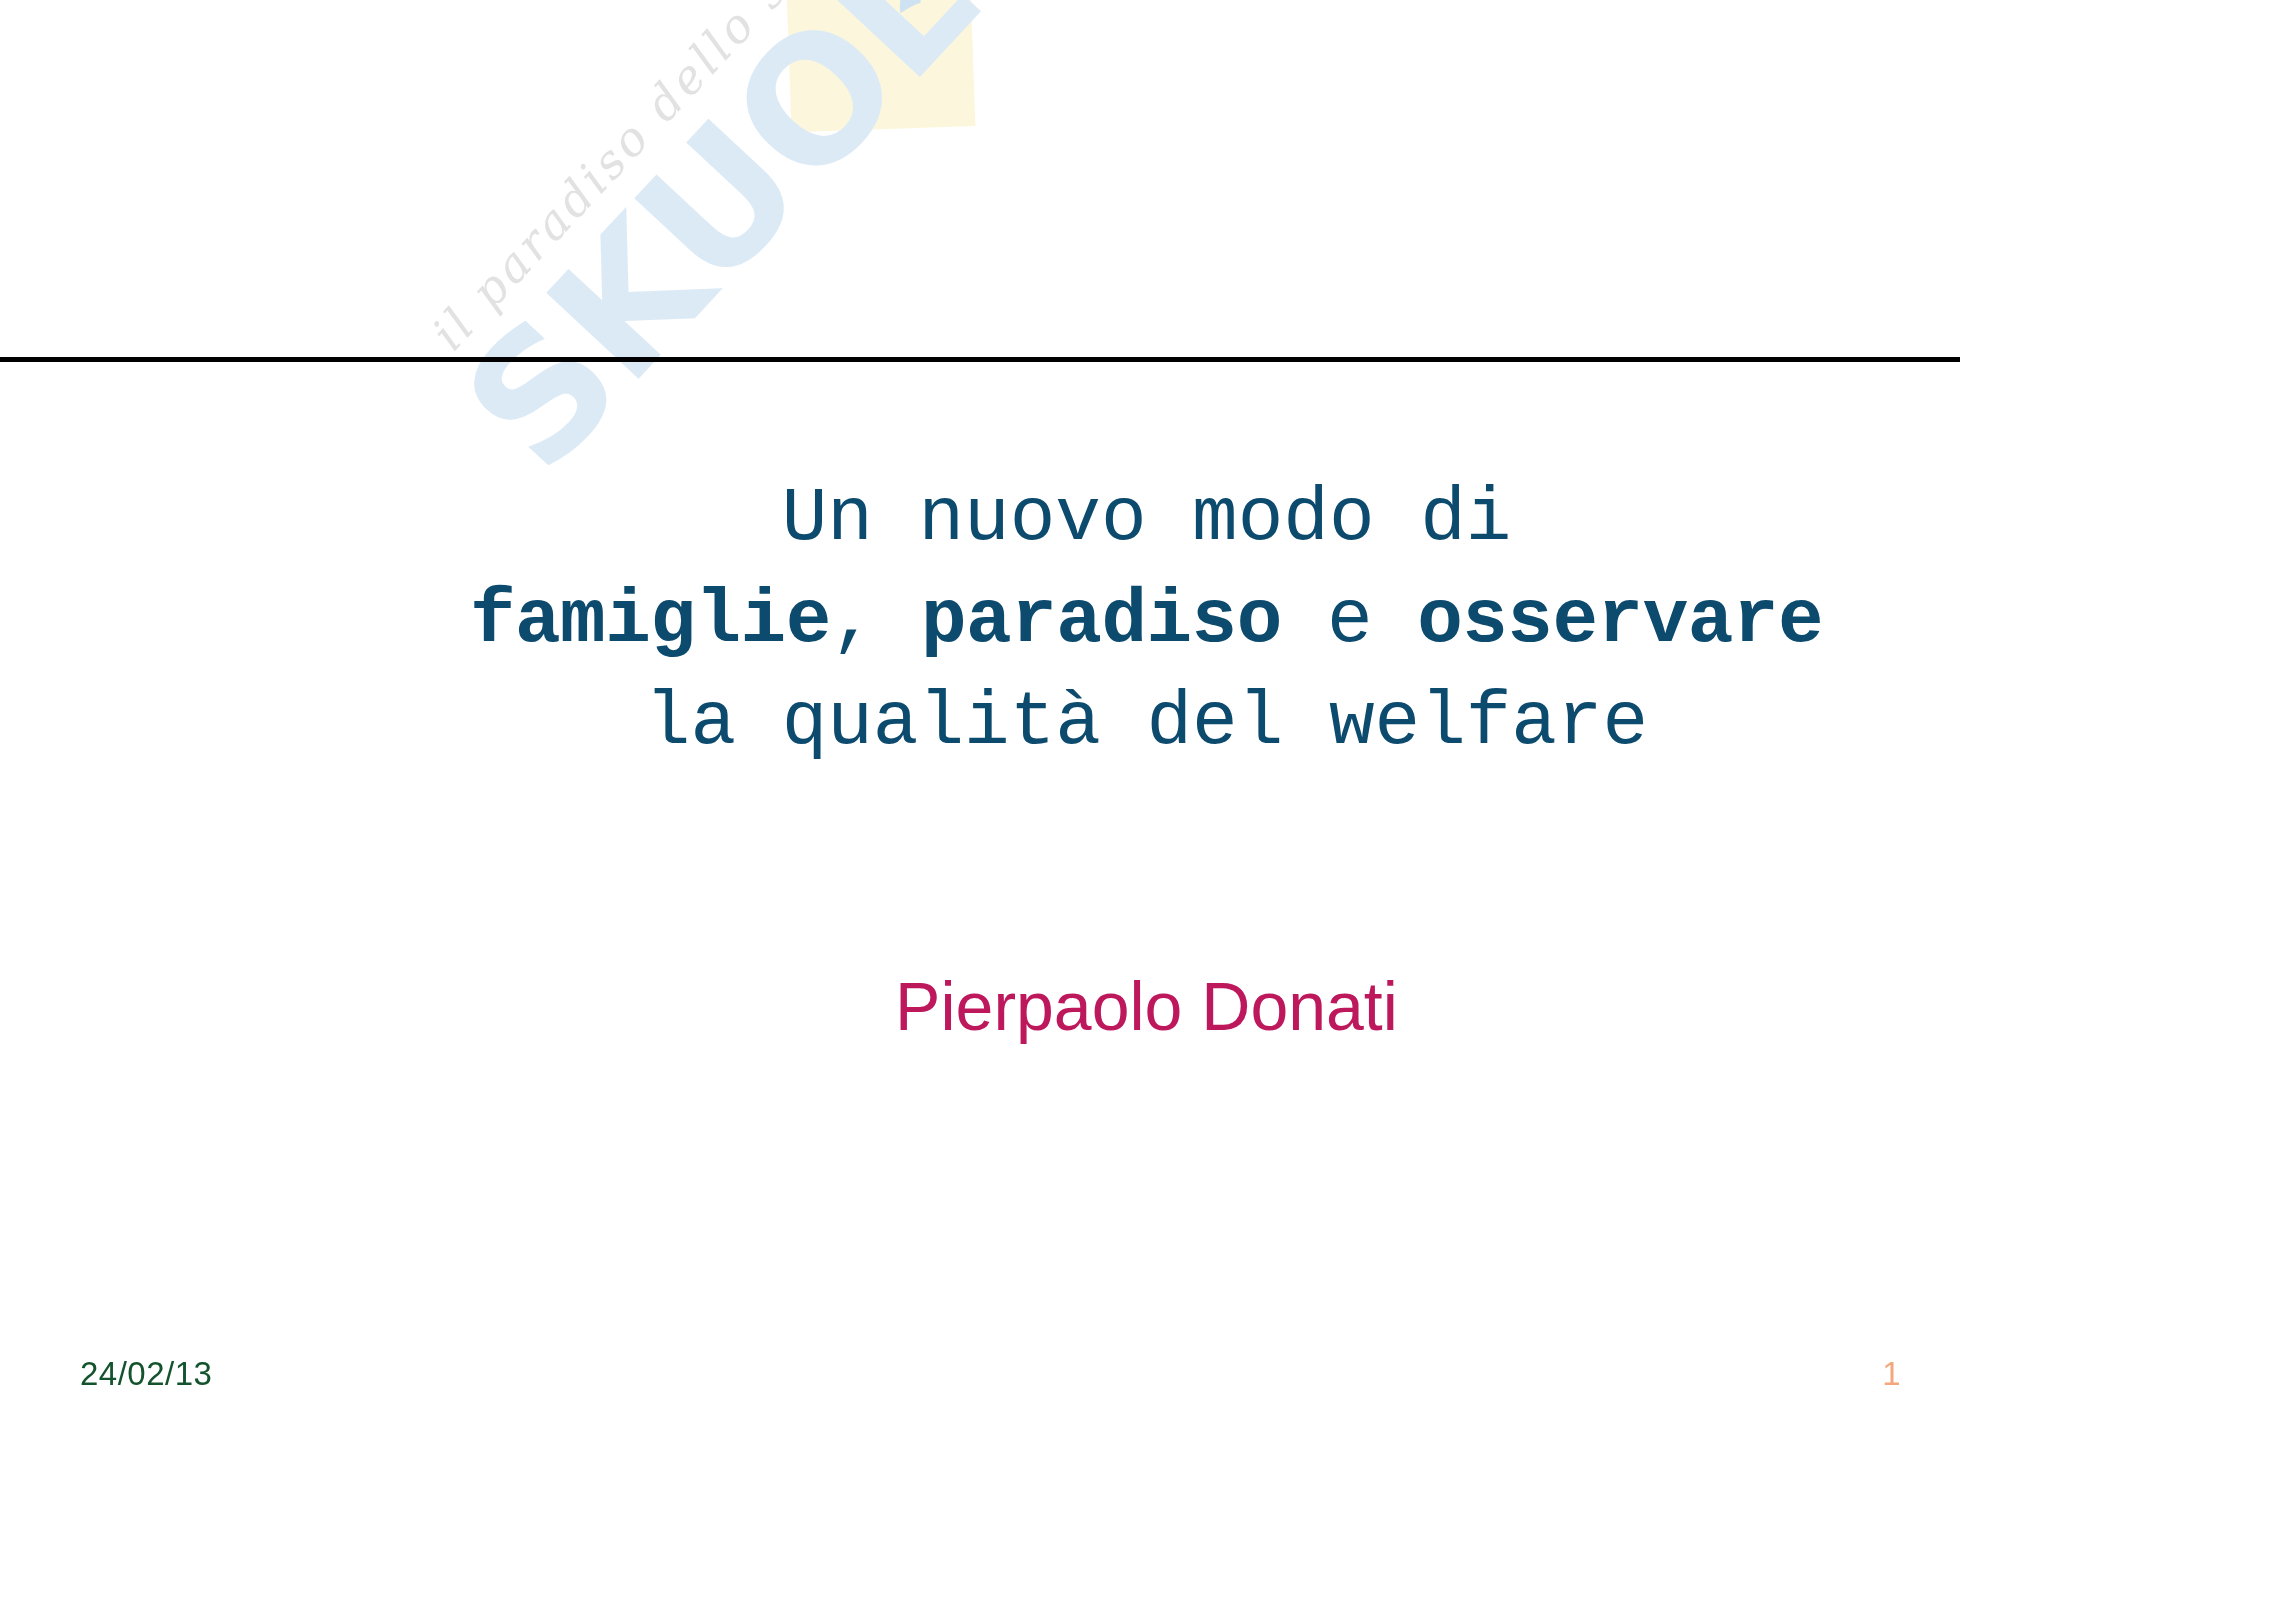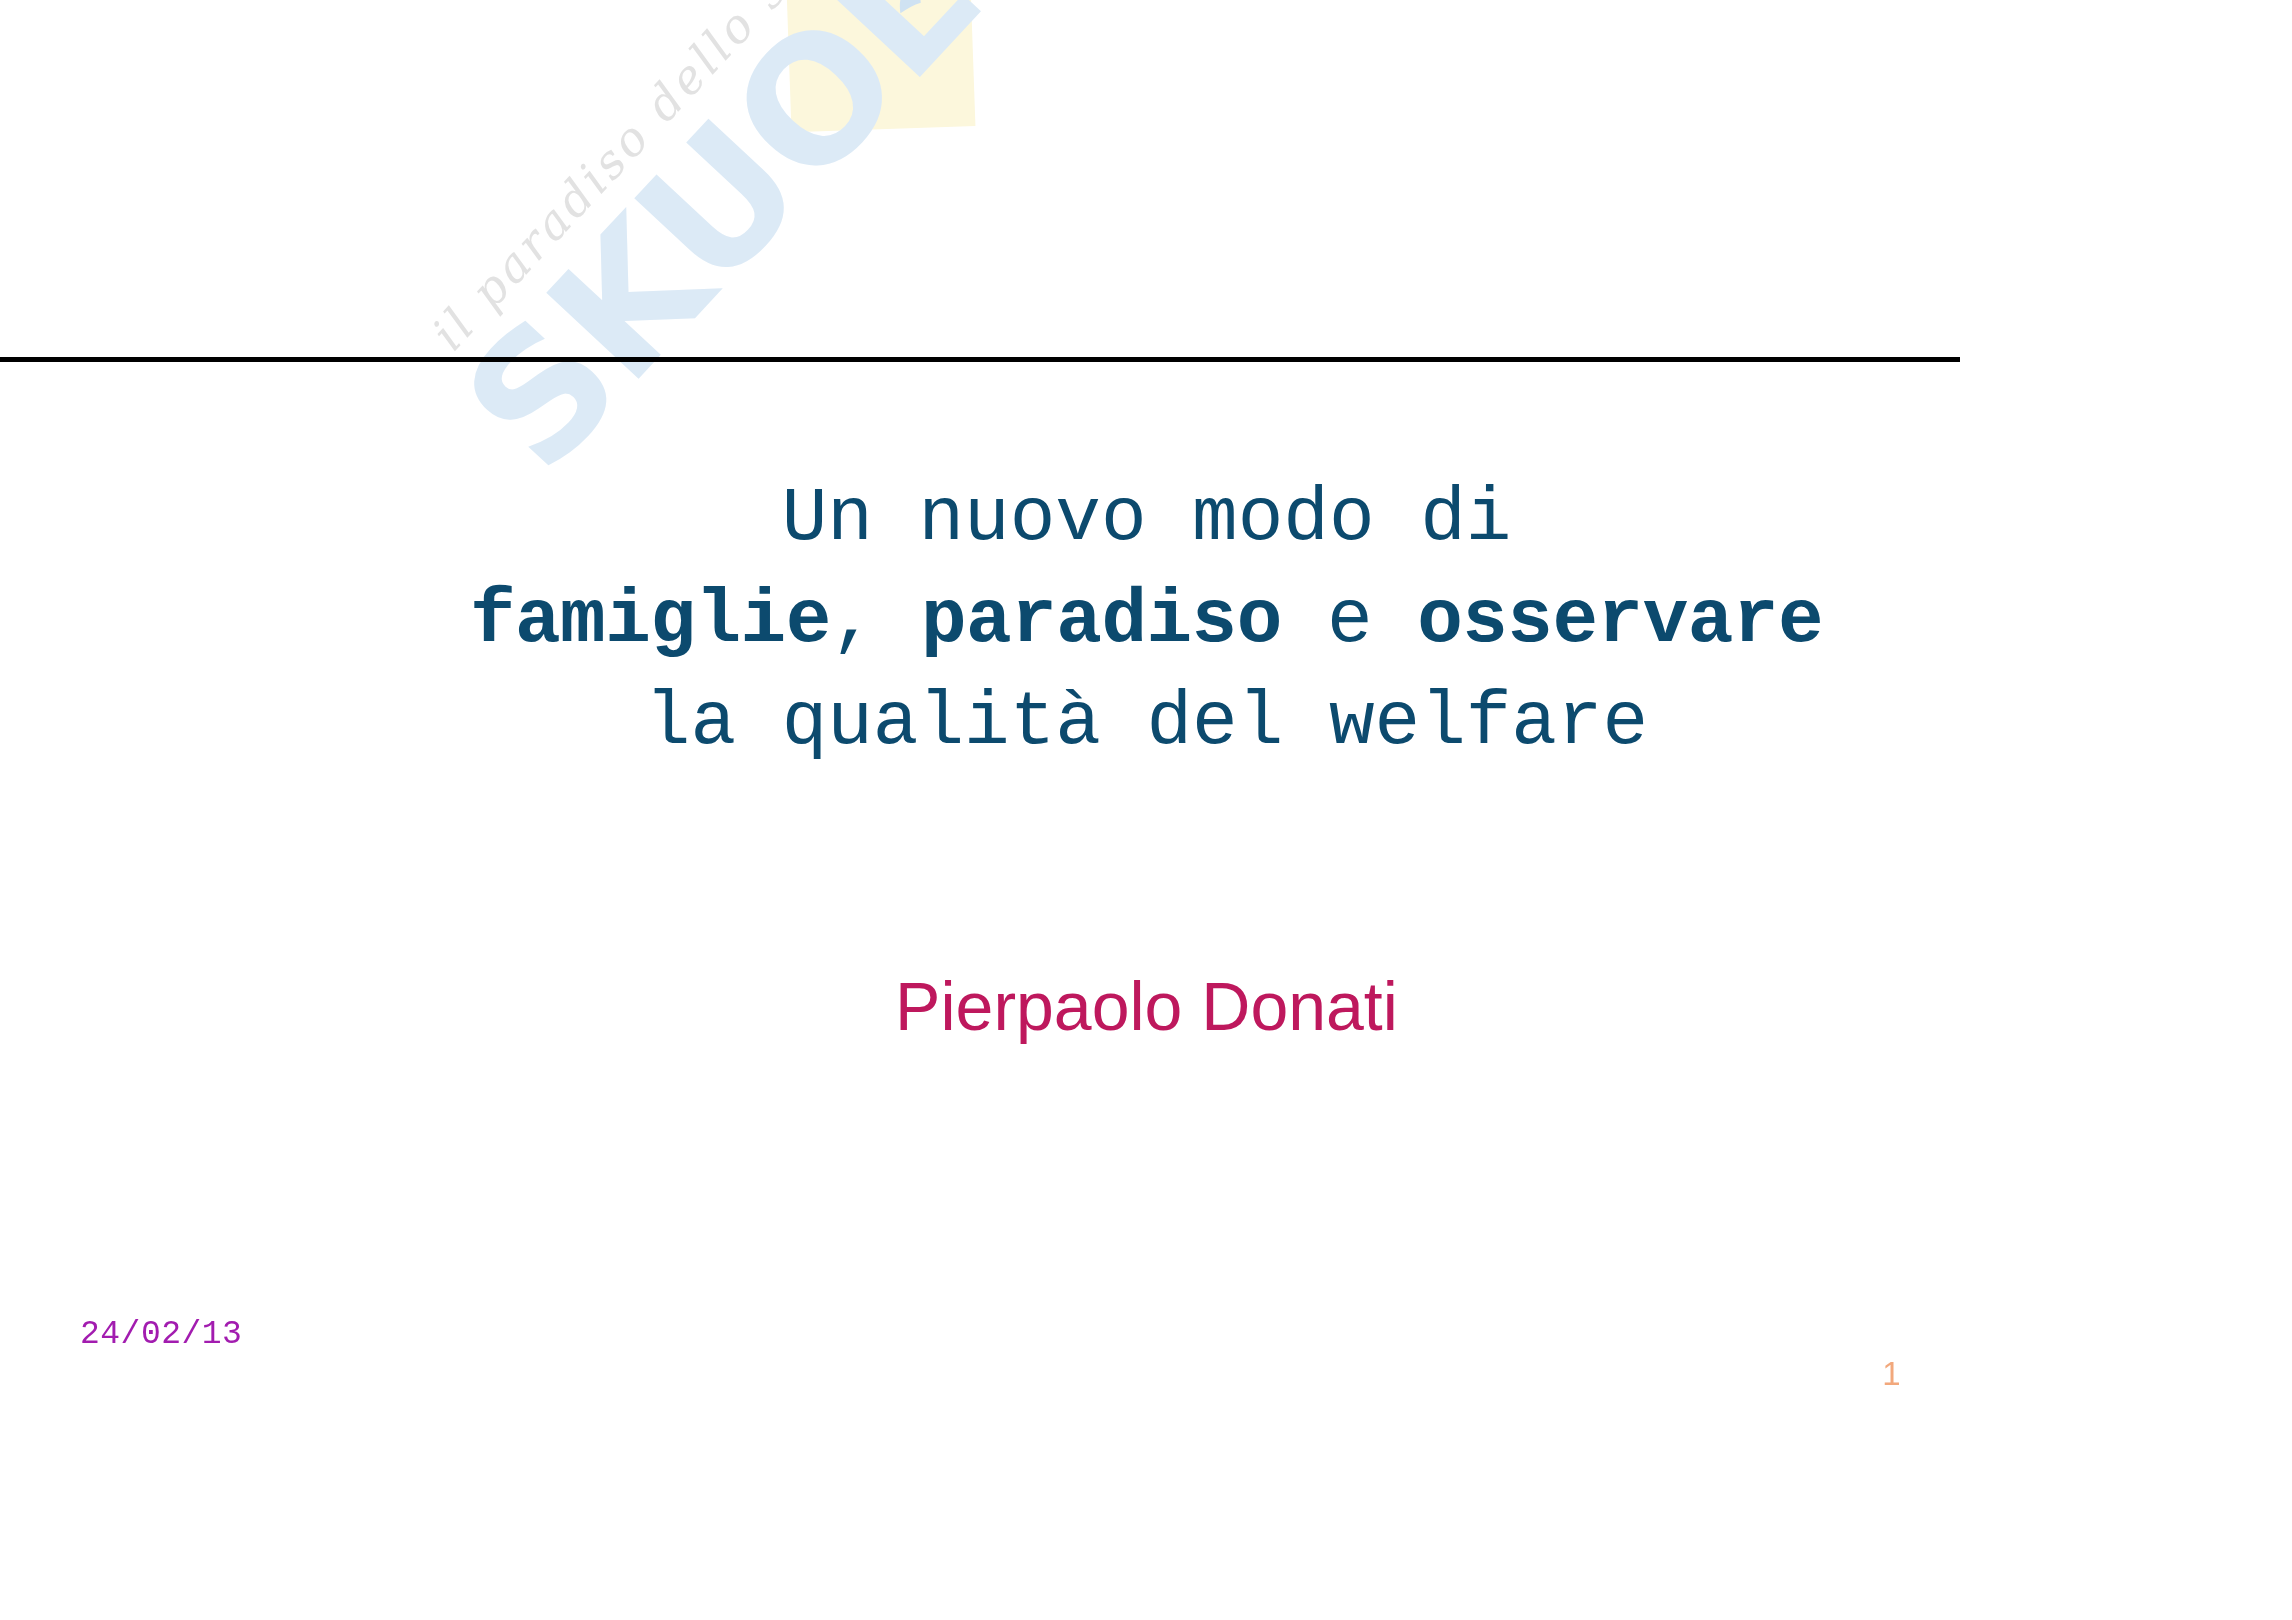--- a/index.html
+++ b/index.html
@@ -157,24 +157,24 @@
     font-family: "Liberation Sans", sans-serif;
     font-size: 68px;
     line-height: 1.34;
     white-space: nowrap;
   }
 
   
   .footer-date {
     position: absolute;
     left: 80px;
-    top: 1316px;
-    font-family: Liberation Mono, monospace;
+    top: 1355px;
+    font-family: Liberation Sans, sans-serif;
     font-size: 33px;
-    color: #a21caf;
+    color: #14532d;
     letter-spacing: 0.5px;
   }
 
   .footer-page {
     position: absolute;
     left: 1862px;
     top: 1355px;
     width: 59px;
     text-align: center;
     font-family: "Liberation Sans", sans-serif;

